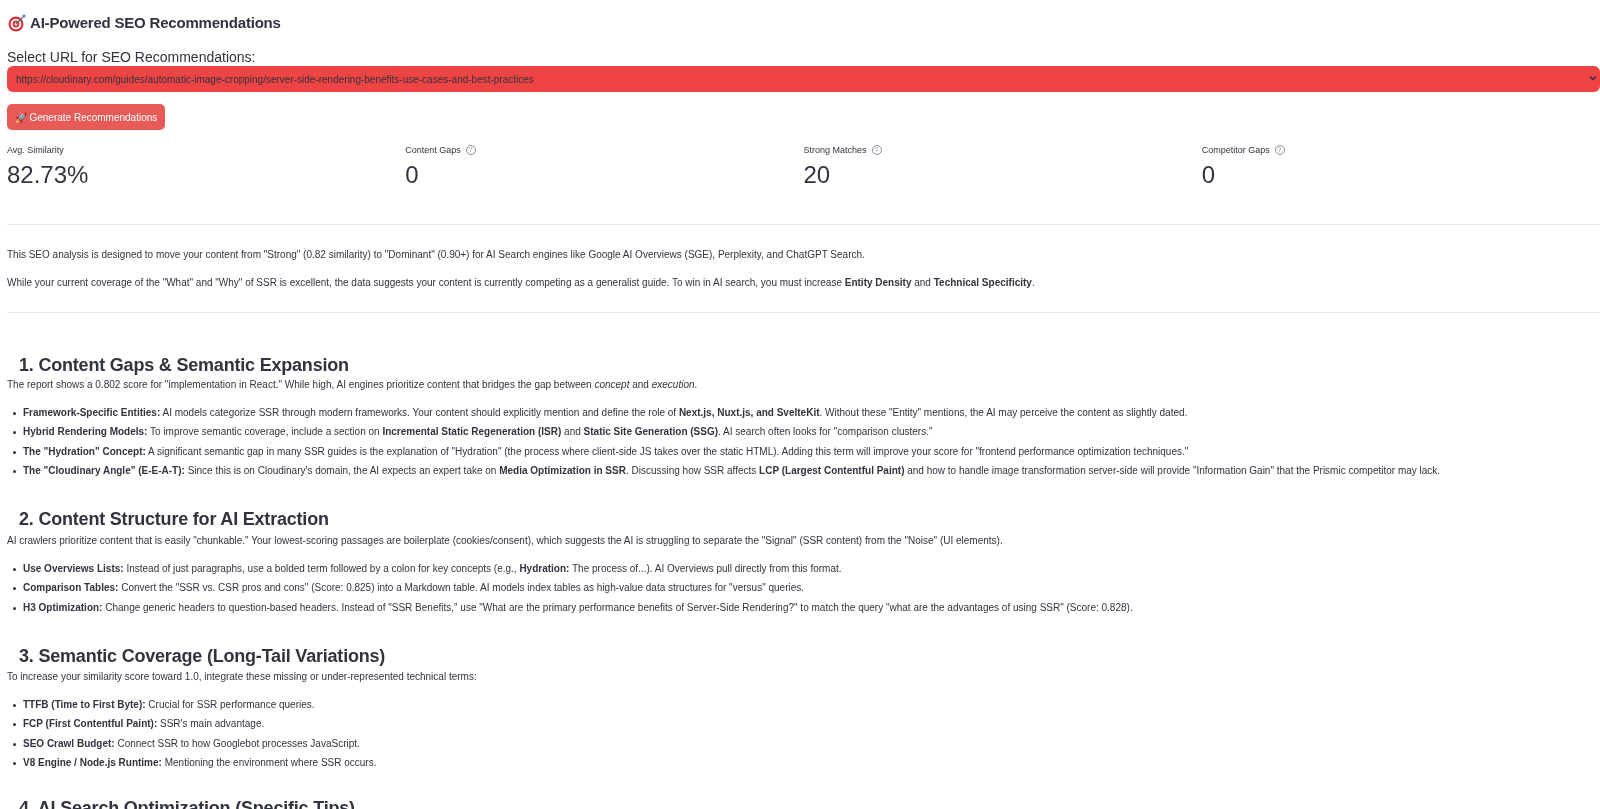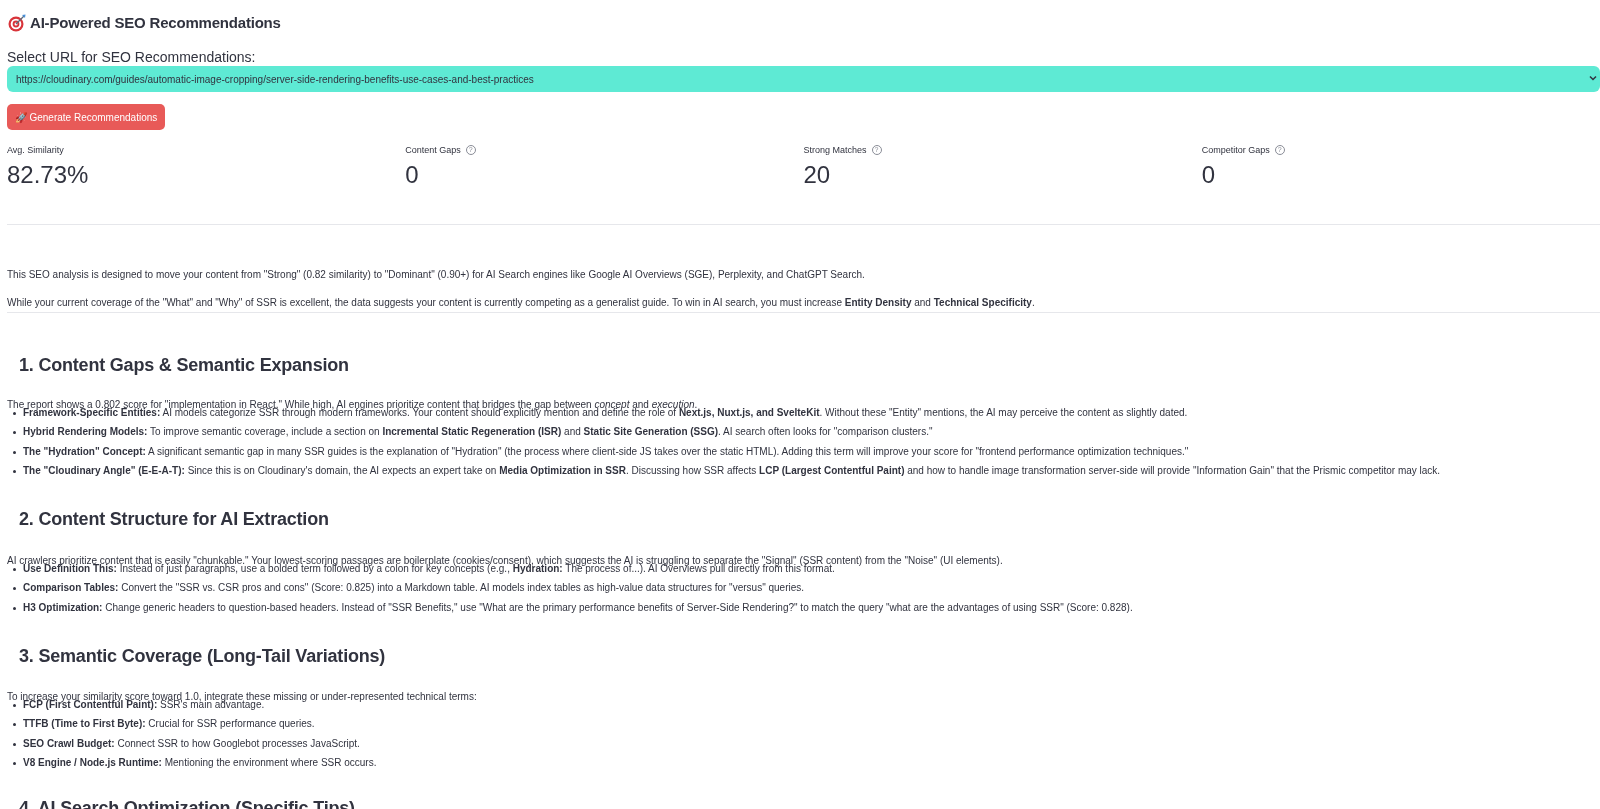--- a/index.html
+++ b/index.html
@@ -10,41 +10,41 @@
     font-family: "Liberation Sans", "DejaVu Sans", sans-serif;
     position: relative;
   }
   .page { position: absolute; left: 7px; top: 0; width: 1593px; }
   .title-row { position: absolute; top: 12px; left: 0; display: flex; align-items: center; }
   .title-icon { width: 20px; height: 20px; margin-right: 3px; position: relative; top: 1px; }
   .title { font-size: 15px; font-weight: bold; color: #31333f; letter-spacing: -0.2px; }
   .select-label { position: absolute; top: 49px; left: 0; font-size: 14px; color: #31333f; }
   .select-box {
     position: absolute; top: 66px; left: 0; width: 1593px; height: 26px;
-    background: #5eead4; border-radius: 6px; display: flex; align-items: center;
+    background: #ef4444; border-radius: 6px; display: flex; align-items: center;
     padding-left: 9px; font-size: 10px; color: #31333f; cursor: pointer;
   }
   .select-chevron { position: absolute; right: 2px; top: 7px; width: 10px; height: 10px; }
   .gen-btn {
     position: absolute; top: 104px; left: 0; height: 26px; padding: 0 8px;
     background: #e85a58; color: #fff; border-radius: 5px; border: none;
     font-size: 10px; display: flex; align-items: center; cursor: pointer;
     font-family: "Liberation Sans", sans-serif;
   }
   .gen-btn .rocket { margin-right: 2px; font-size: 10px; }
   .metrics { position: absolute; top: 144px; left: 0; width: 1593px; display: flex; }
   .metric { width: 403px; }
   .metric-label { font-size: 9px; color: #31333f; display: flex; align-items: center; height: 12px; }
   .help-icon {
     display: inline-block; width: 10px; height: 10px; border: 1px solid #8a8d97; border-radius: 50%;
     font-size: 7px; line-height: 8px; text-align: center; color: #8a8d97; margin-left: 5px;
   }
   .metric-value { font-size: 24px; color: #31333f; margin-top: 5px; font-weight: 300; }
   .divider { position: absolute; left: 0; width: 1593px; height: 1px; background: #e6e7eb; }
-  .para { position: absolute; left: 0; font-size: 10px; color: #31333f; white-space: nowrap; margin-top: 20px; }
+  .para { position: absolute; left: 0; font-size: 10px; color: #31333f; white-space: nowrap; }
   .para b { font-weight: bold; }
   h2.section {
     position: absolute; left: 0; margin: 12px; font-size: 18px; font-weight: bold; color: #31333f;
     white-space: nowrap; letter-spacing: -0.2px;
   }
   ul.bullets { position: absolute; left: 0; margin: 0; padding: 0 0 0 16px; list-style: none; }
   ul.bullets li {
     font-size: 10px; color: #31333f; height: 19.4px; line-height: 14px; white-space: nowrap; position: relative;
   }
   ul.bullets li::before {
@@ -128,28 +128,28 @@
   <ul class="bullets" style="top:406px;">
       <li><b>Framework-Specific Entities:</b><span> AI models categorize SSR through modern frameworks. Your content should explicitly mention and define the role of </span><b>Next.js, Nuxt.js, and SvelteKit</b><span>. Without these "Entity" mentions, the AI may perceive the content as slightly dated.</span></li>
       <li><b>Hybrid Rendering Models:</b><span> To improve semantic coverage, include a section on </span><b>Incremental Static Regeneration (ISR)</b><span> and </span><b>Static Site Generation (SSG)</b><span>. AI search often looks for "comparison clusters."</span></li>
       <li><b>The "Hydration" Concept:</b><span> A significant semantic gap in many SSR guides is the explanation of "Hydration" (the process where client-side JS takes over the static HTML). Adding this term will improve your score for "frontend performance optimization techniques."</span></li>
       <li><b>The "Cloudinary Angle" (E-E-A-T):</b><span> Since this is on Cloudinary's domain, the AI expects an expert take on </span><b>Media Optimization in SSR</b><span>. Discussing how SSR affects </span><b>LCP (Largest Contentful Paint)</b><span> and how to handle image transformation server-side will provide "Information Gain" that the Prismic competitor may lack.</span></li>
     </ul>
 
   <h2 class="section" style="top:497px;">2. Content Structure for AI Extraction</h2>
   <div class="para" style="top:535px;">AI crawlers prioritize content that is easily "chunkable." Your lowest-scoring passages are boilerplate (cookies/consent), which suggests the AI is struggling to separate the "Signal" (SSR content) from the "Noise" (UI elements).</div>
   <ul class="bullets" style="top:562px;">
-      <li><b>Use Definition This:</b><span> Instead of just paragraphs, use a bolded term followed by a colon for key concepts (e.g., </span><b>Hydration:</b><span> The process of...). AI Overviews pull directly from this format.</span></li>
+      <li><b>Use Overviews Lists:</b><span> Instead of just paragraphs, use a bolded term followed by a colon for key concepts (e.g., </span><b>Hydration:</b><span> The process of...). AI Overviews pull directly from this format.</span></li>
       <li><b>Comparison Tables:</b><span> Convert the "SSR vs. CSR pros and cons" (Score: 0.825) into a Markdown table. AI models index tables as high-value data structures for "versus" queries.</span></li>
       <li><b>H3 Optimization:</b><span> Change generic headers to question-based headers. Instead of "SSR Benefits," use "What are the primary performance benefits of Server-Side Rendering?" to match the query "what are the advantages of using SSR" (Score: 0.828).</span></li>
     </ul>
 
   <h2 class="section" style="top:634px;">3. Semantic Coverage (Long-Tail Variations)</h2>
   <div class="para" style="top:671px;">To increase your similarity score toward 1.0, integrate these missing or under-represented technical terms:</div>
   <ul class="bullets" style="top:698px;">
+      <li><b>TTFB (Time to First Byte):</b><span> Crucial for SSR performance queries.</span></li>
       <li><b>FCP (First Contentful Paint):</b><span> SSR's main advantage.</span></li>
-      <li><b>TTFB (Time to First Byte):</b><span> Crucial for SSR performance queries.</span></li>
       <li><b>SEO Crawl Budget:</b><span> Connect SSR to how Googlebot processes JavaScript.</span></li>
       <li><b>V8 Engine / Node.js Runtime:</b><span> Mentioning the environment where SSR occurs.</span></li>
     </ul>
 
   <h2 class="section" style="top:786px;">4. AI Search Optimization (Specific Tips)</h2>
 </div>
 
 </body></html>

